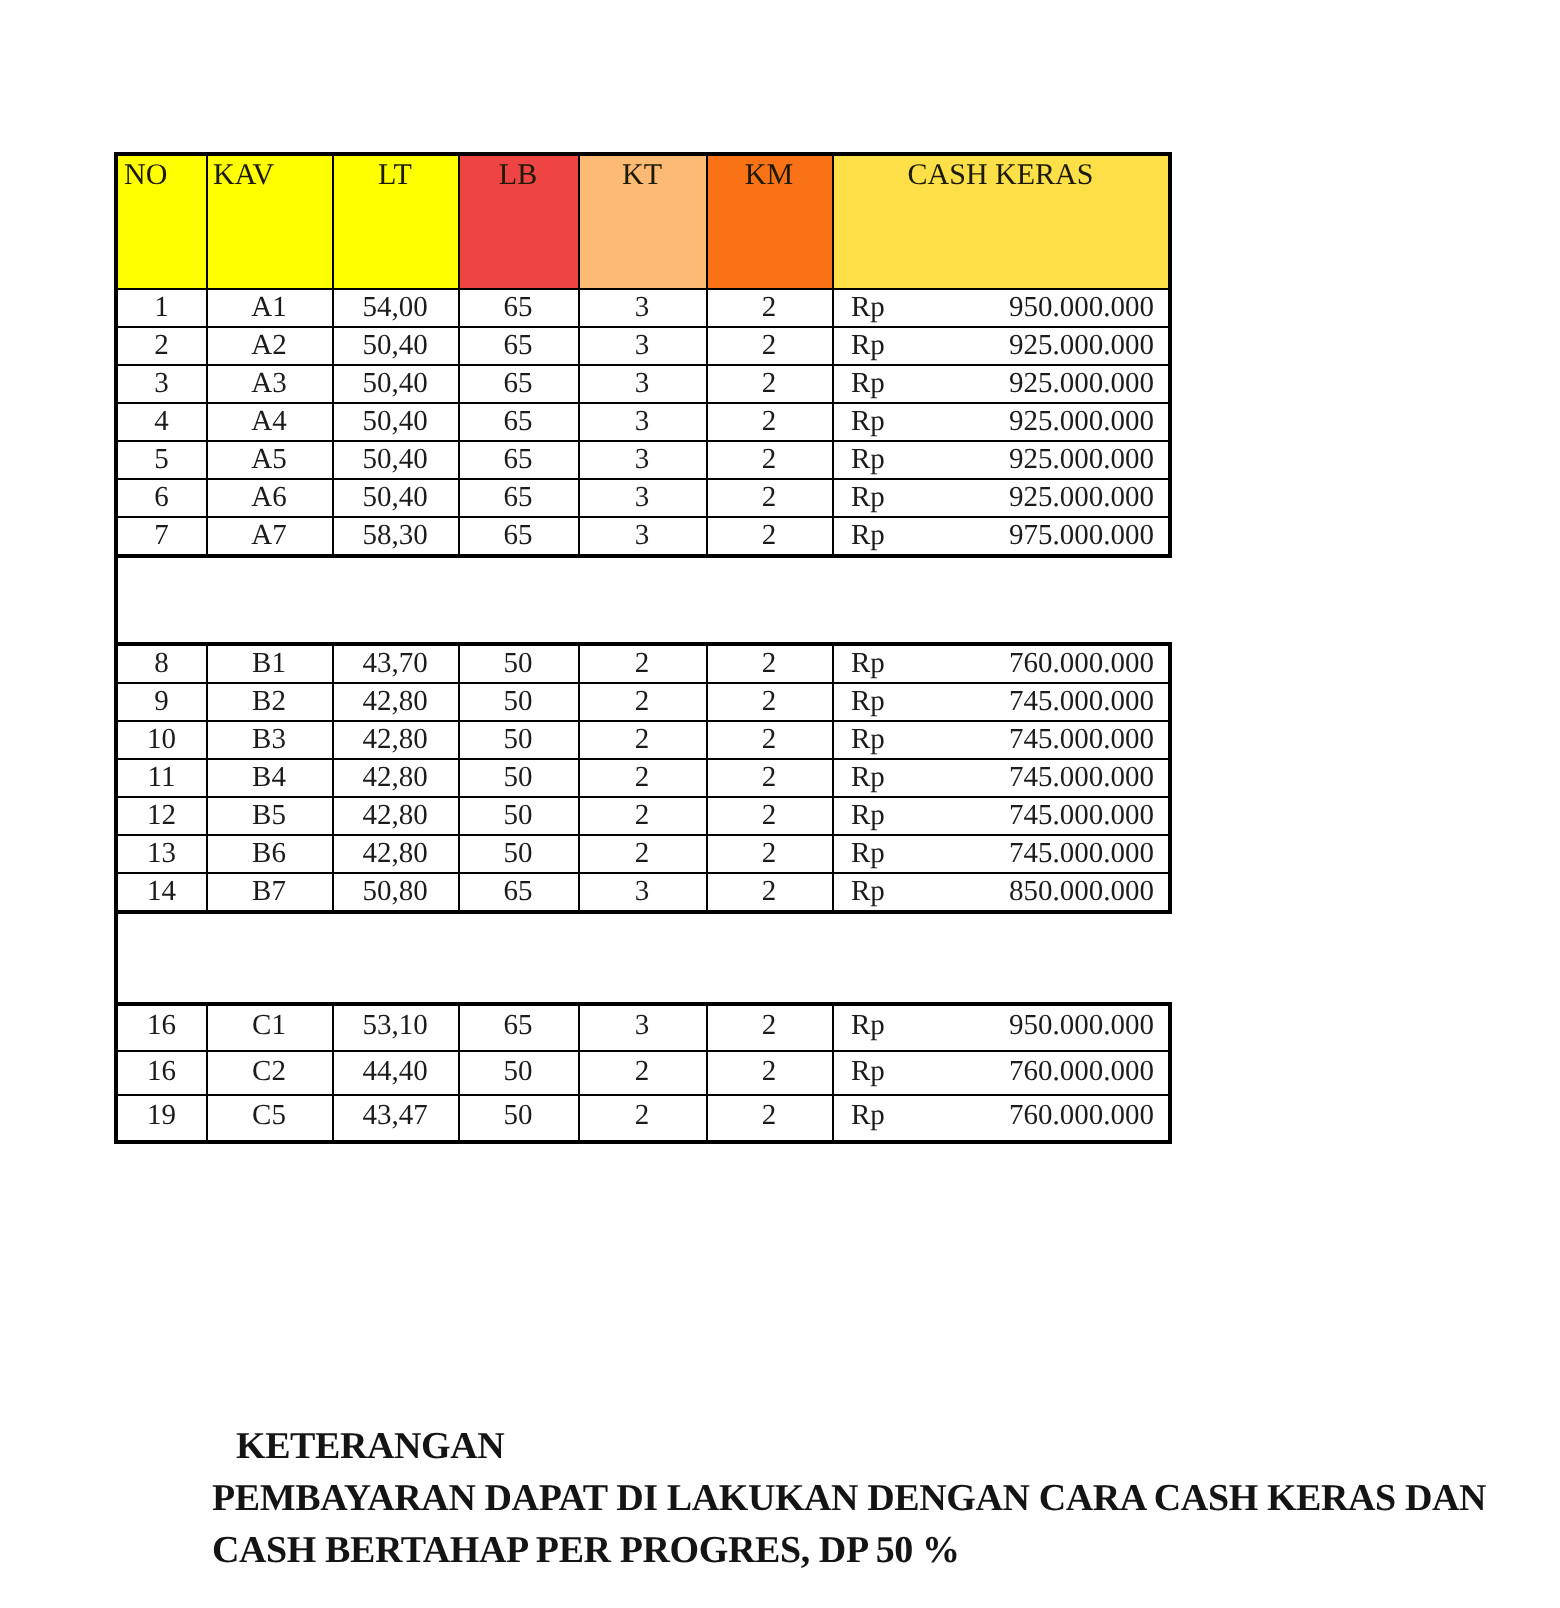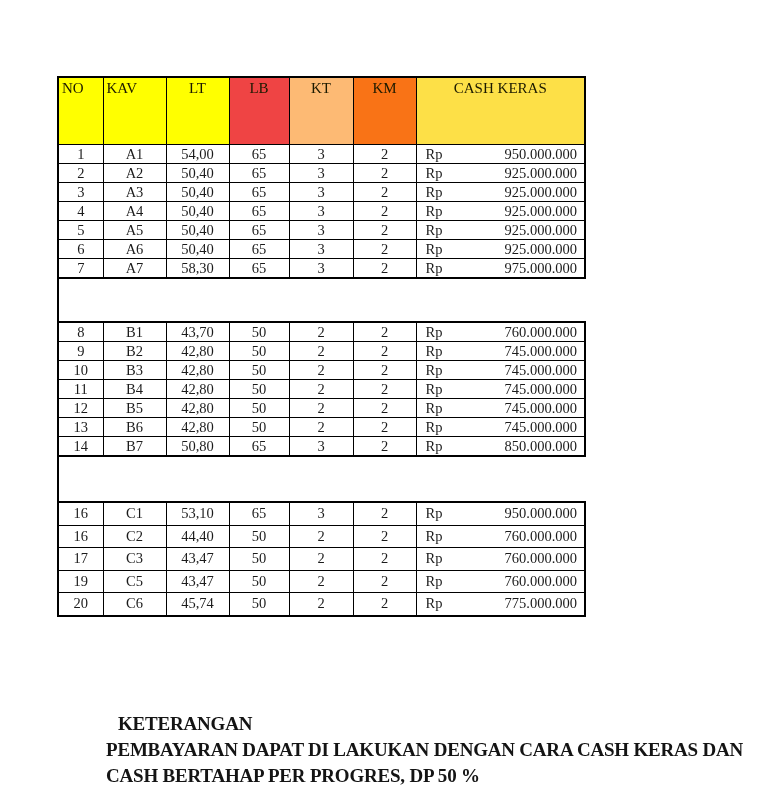--- a/index.html
+++ b/index.html
@@ -300,45 +300,27 @@
           <tr>
             <td class="c0">16</td>
             <td class="c1">C2</td>
             <td class="c2">44,40</td>
             <td class="c3">50</td>
             <td class="c4">2</td>
             <td class="c5">2</td>
             <td class="c6 price"><span class="rp">Rp</span><span class="amt">760.000.000</span></td>
           </tr>
           <tr>
-            <td class="c0">17</td>
-            <td class="c1">C3</td>
-            <td class="c2">43,47</td>
-            <td class="c3">50</td>
-            <td class="c4">2</td>
-            <td class="c5">2</td>
-            <td class="c6 price"><span class="rp">Rp</span><span class="amt">760.000.000</span></td>
-          </tr>
-          <tr>
             <td class="c0">19</td>
             <td class="c1">C5</td>
             <td class="c2">43,47</td>
             <td class="c3">50</td>
             <td class="c4">2</td>
             <td class="c5">2</td>
             <td class="c6 price"><span class="rp">Rp</span><span class="amt">760.000.000</span></td>
-          </tr>
-          <tr>
-            <td class="c0">20</td>
-            <td class="c1">C6</td>
-            <td class="c2">45,74</td>
-            <td class="c3">50</td>
-            <td class="c4">2</td>
-            <td class="c5">2</td>
-            <td class="c6 price"><span class="rp">Rp</span><span class="amt">775.000.000</span></td>
           </tr>
         </tbody>
     </table>
 
   </div>
 
   <div class="notes">
     <p class="heading">KETERANGAN</p>
     <p>PEMBAYARAN DAPAT DI LAKUKAN DENGAN CARA CASH KERAS DAN</p>
     <p>CASH BERTAHAP PER PROGRES, DP 50 %</p>

